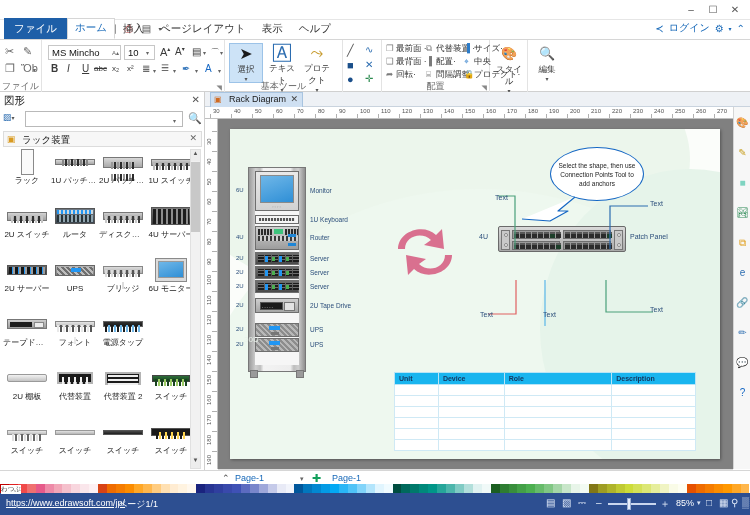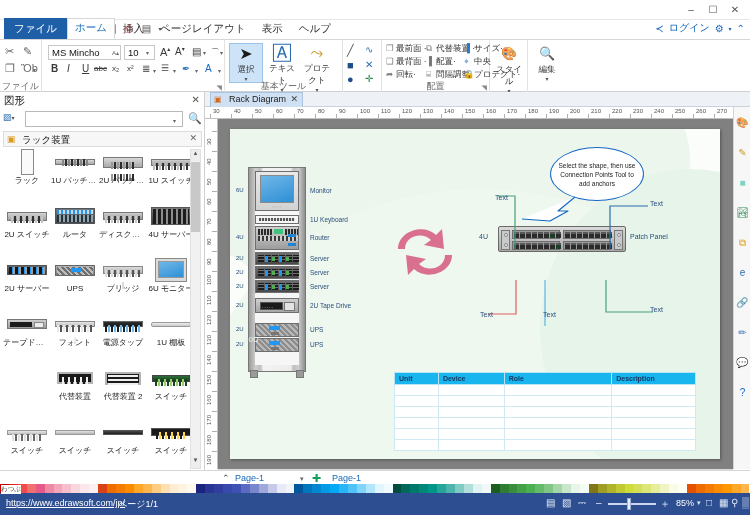--- a/index.html
+++ b/index.html
@@ -523,25 +523,25 @@
             <div style="width:40px;height:6px;background:linear-gradient(#e5e5e5,#c0c0c0);border:1px solid #888;"><i style="display:inline-block;width:2px;height:7px;background:#e9e9e9;margin-right:1px;"></i><i style="display:inline-block;width:2px;height:7px;background:#555;margin-right:1px;"></i><i style="display:inline-block;width:2px;height:7px;background:#e9e9e9;margin-right:1px;"></i><i style="display:inline-block;width:2px;height:7px;background:#555;margin-right:1px;"></i><i style="display:inline-block;width:2px;height:7px;background:#e9e9e9;margin-right:1px;"></i><i style="display:inline-block;width:2px;height:7px;background:#555;margin-right:1px;"></i><i style="display:inline-block;width:2px;height:7px;background:#e9e9e9;margin-right:1px;"></i><i style="display:inline-block;width:2px;height:7px;background:#555;margin-right:1px;"></i><i style="display:inline-block;width:2px;height:7px;background:#e9e9e9;margin-right:1px;"></i><i style="display:inline-block;width:2px;height:7px;background:#555;margin-right:1px;"></i><i style="display:inline-block;width:2px;height:7px;background:#e9e9e9;margin-right:1px;"></i><i style="display:inline-block;width:2px;height:7px;background:#555;margin-right:1px;"></i><i style="display:inline-block;width:2px;height:7px;background:#e9e9e9;margin-right:1px;"></i></div>
           </div>
           <span class="cname">フォント</span>
         </div>
         <div class="cell" style="left: 96px; top: 162px;">
           <div class="thumb">
             <div style="width:40px;height:6px;background:linear-gradient(#2f2f2f,#1a1a1a);border:1px solid #666;"><i style="display:inline-block;width:2px;height:7px;background:#1b1b1b;margin-right:1px;"></i><i style="display:inline-block;width:2px;height:7px;background:#6fb7e8;margin-right:1px;"></i><i style="display:inline-block;width:2px;height:7px;background:#1b1b1b;margin-right:1px;"></i><i style="display:inline-block;width:2px;height:7px;background:#6fb7e8;margin-right:1px;"></i><i style="display:inline-block;width:2px;height:7px;background:#1b1b1b;margin-right:1px;"></i><i style="display:inline-block;width:2px;height:7px;background:#6fb7e8;margin-right:1px;"></i><i style="display:inline-block;width:2px;height:7px;background:#1b1b1b;margin-right:1px;"></i><i style="display:inline-block;width:2px;height:7px;background:#6fb7e8;margin-right:1px;"></i><i style="display:inline-block;width:2px;height:7px;background:#1b1b1b;margin-right:1px;"></i><i style="display:inline-block;width:2px;height:7px;background:#6fb7e8;margin-right:1px;"></i><i style="display:inline-block;width:2px;height:7px;background:#1b1b1b;margin-right:1px;"></i><i style="display:inline-block;width:2px;height:7px;background:#6fb7e8;margin-right:1px;"></i></div>
           </div>
           <span class="cname">電源タップ</span>
         </div>
-        <div class="cell" style="left: 144px; top: 162px;">
-          <div class="thumb">
-            <div style="width:40px;height:5px;background:linear-gradient(#f0f0f0,#c7c7c7);border:1px solid #9a9a9a;border-radius:2px;"></div>
-          </div>
-          <span class="cname">1U 棚板</span>
+        <div class="cell" style="left: 0px; top: 216px;">
+          <div class="thumb">
+            <div style="width:40px;height:8px;background:linear-gradient(#f2f2f2,#c4c4c4);border:1px solid #9a9a9a;border-radius:2px;"></div>
+          </div>
+          <span class="cname">2U 棚板</span>
         </div>
         <div class="cell" style="left: 48px; top: 216px;">
           <div class="thumb">
             <div style="width:36px;height:12px;background:#1a1a1a;border:2px solid #b4b4b4;"><i style="display:inline-block;width:2px;height:7px;background:#f0f0f0;margin-right:1px;"></i><i style="display:inline-block;width:2px;height:7px;background:#1a1a1a;margin-right:1px;"></i><i style="display:inline-block;width:2px;height:7px;background:#f0f0f0;margin-right:1px;"></i><i style="display:inline-block;width:2px;height:7px;background:#1a1a1a;margin-right:1px;"></i><i style="display:inline-block;width:2px;height:7px;background:#f0f0f0;margin-right:1px;"></i><i style="display:inline-block;width:2px;height:7px;background:#1a1a1a;margin-right:1px;"></i><i style="display:inline-block;width:2px;height:7px;background:#f0f0f0;margin-right:1px;"></i><i style="display:inline-block;width:2px;height:7px;background:#1a1a1a;margin-right:1px;"></i><i style="display:inline-block;width:2px;height:7px;background:#f0f0f0;margin-right:1px;"></i></div>
           </div>
           <span class="cname">代替装置</span>
         </div>
         <div class="cell" style="left: 96px; top: 216px;">
           <div class="thumb">
             <div style="width:36px;height:13px;background:#1a1a1a;border:2px solid #b4b4b4;padding:1px;">

